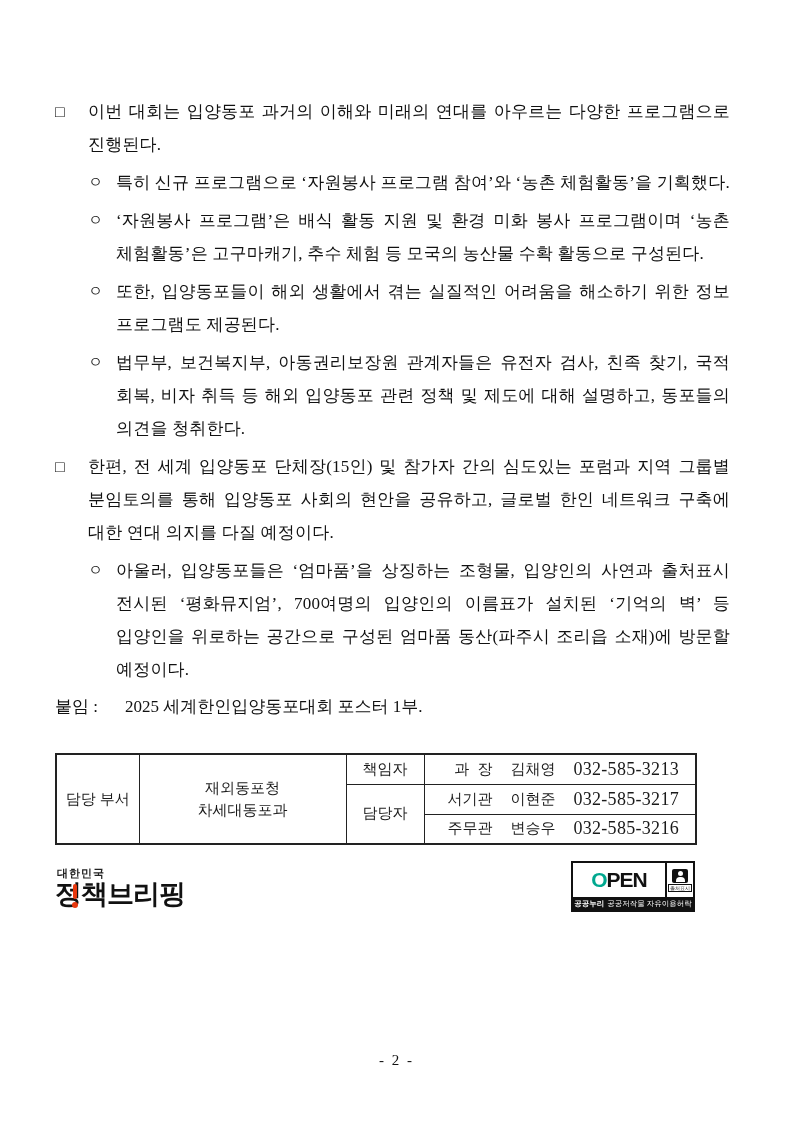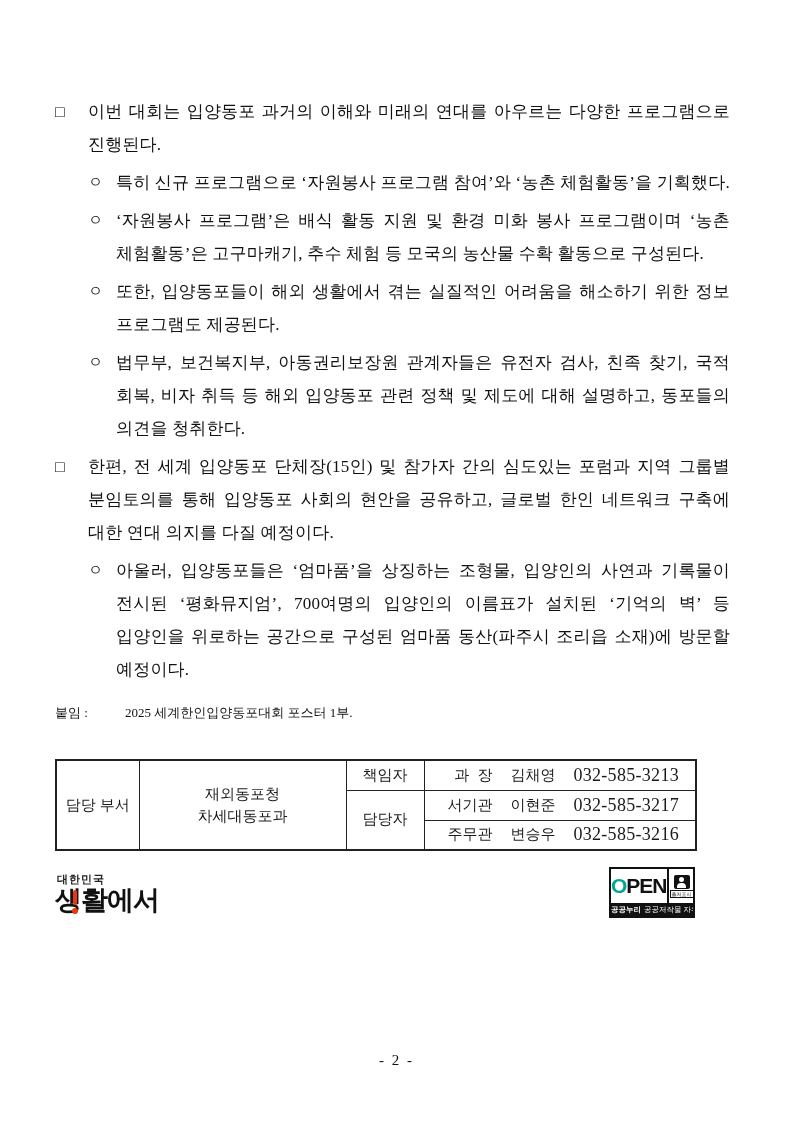--- a/index.html
+++ b/index.html
@@ -37,22 +37,22 @@
   .ptext {
     flex: 1 1 auto;
     text-align: justify;
     text-align-last: left;
     word-break: keep-all;
   }
 
   
   .attachment {
     display: flex;
-    margin-top: 10px;
-    font-size: 13px;
+    margin-top: 4px;
+    font-size: 17px;
     line-height: 33px;
   }
   .att-label { flex: 0 0 70px; white-space: pre; }
   .att-lines div { white-space: pre; }
 
   
   table.contact {
     border-collapse: collapse;
     width: 640px;
     margin-top: 30px;
@@ -115,21 +115,21 @@
   .kb-red-stroke::after {
     content: "";
     position: absolute;
     left: -1px; top: 18px;
     width: 6px; height: 6px;
     border-radius: 50%;
     background: #e8380d;
   }
 
   .open-badge {
-    width: 86px;
+    width: 124px;
     border: 2px solid #111;
     background: #fff;
     font-family: "Liberation Sans", sans-serif;
   }
   .open-top {
     display: flex;
     align-items: center;
     height: 34px;
   }
   .open-word {
@@ -230,21 +230,21 @@
     <div class="ptext">법무부, 보건복지부, 아동권리보장원 관계자들은 유전자 검사, 친족 찾기, 국적 회복, 비자 취득 등 해외 입양동포 관련 정책 및 제도에 대해 설명하고, 동포들의 의견을 청취한다.</div>
   </div>
 
   <div class="para level-0">
     <span class="bullet">□</span>
     <div class="ptext">한편, 전 세계 입양동포 단체장(15인) 및 참가자 간의 심도있는 포럼과 지역 그룹별 분임토의를 통해 입양동포 사회의 현안을 공유하고, 글로벌 한인 네트워크 구축에 대한 연대 의지를 다질 예정이다.</div>
   </div>
 
   <div class="para level-1">
     <span class="bullet">ㅇ</span>
-    <div class="ptext">아울러, 입양동포들은 ‘엄마품’을 상징하는 조형물, 입양인의 사연과 기록물이 전시된 ‘평화뮤지엄’, 700여명의 입양인의 이름표가 설치된 ‘기억의 벽’ 등 입양인을 위로하는 공간으로 구성된 엄마품 동산(파주시 조리읍 소재)에 방문할 예정이다.</div>
+    <div class="ptext">아울러, 입양동포들은 ‘엄마품’을 상징하는 조형물, 입양인의 사연과 출처표시 전시된 ‘평화뮤지엄’, 700여명의 입양인의 이름표가 설치된 ‘기억의 벽’ 등 입양인을 위로하는 공간으로 구성된 엄마품 동산(파주시 조리읍 소재)에 방문할 예정이다.</div>
   </div>
 
   <div class="attachment">
     <span class="att-label">붙임 :</span>
     <div class="att-lines">
       <div>2025 세계한인입양동포대회 포스터 1부.</div>
     </div>
   </div>
 
   <table class="contact">
@@ -283,21 +283,21 @@
         </div>
       </td>
     </tr>
   </tbody>
     </table>
 
   <div class="footer-row">
     <div class="kb-logo">
       <div class="kb-top">대한민국</div>
       <div class="kb-main">
-        <span>생활에서</span>
+        <span>정책브리핑</span>
         <span class="kb-red-stroke"></span>
       </div>
     </div>
 
     <div class="open-badge">
       <div class="open-top">
         <div class="open-word"><span class="o-swirl">O</span><span>PEN</span></div>
         <div class="open-mark">
           <span class="person-icon"></span>
           <span class="mark-caption">출처표시</span>

